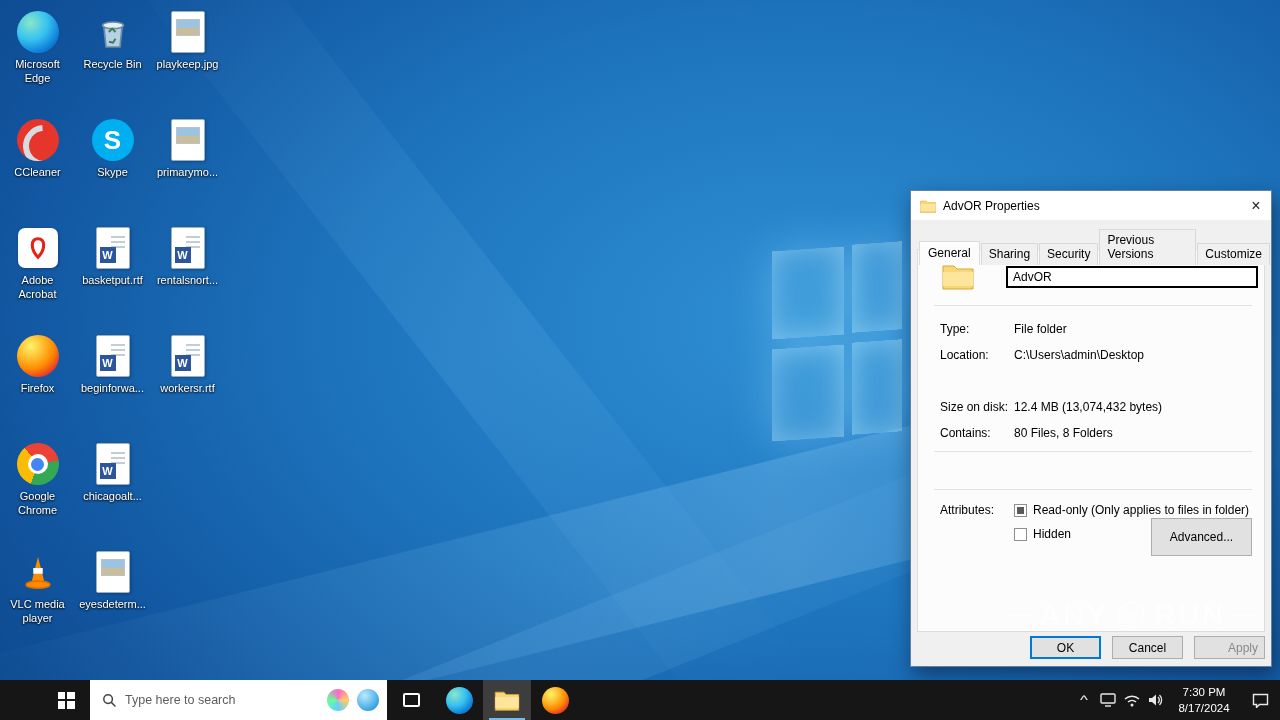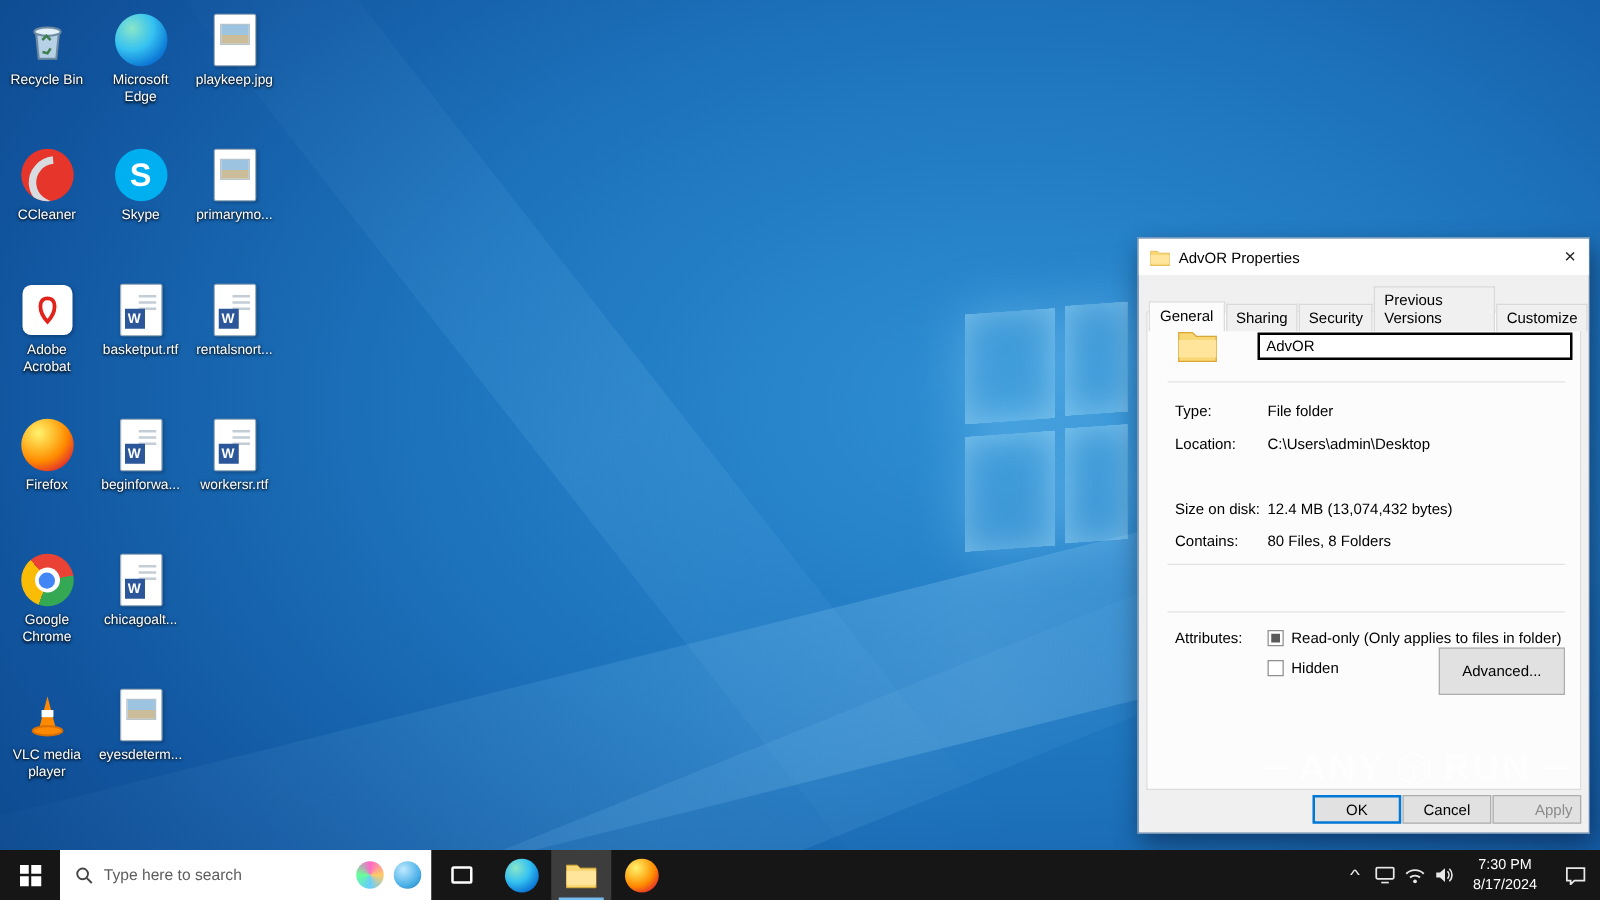--- a/index.html
+++ b/index.html
@@ -62,34 +62,34 @@
   .fold32 { position:absolute; left:24px; top:12px; }
   .name-input { position:absolute; left:88px; top:16px; width:252px; height:22px; border:2px solid #000000;
     font-family:"Liberation Sans", sans-serif; font-size:12px; padding:0 5px; background:#fff; }
   .fr { position:absolute; left:22px; right:12px; display:flex; line-height:15px; }
   .fl { width:74px; flex:none; }
   .sep { position:absolute; left:16px; right:12px; border-top:1px solid #e2e2e2; }
   .chk { width:13px; height:13px; border:1px solid #8f8f8f; background:#fff; display:inline-block; margin-right:6px; flex:none; position:relative; top:1px; cursor:pointer; }
   .chk.ind::after { content:""; position:absolute; left:2px; top:2px; right:2px; bottom:2px; background:#5a5a5a; }
   .btn { background:#e1e1e1; border:1px solid #adadad; font-family:"Liberation Sans", sans-serif; font-size:12px; cursor:pointer; }
   .adv { position:absolute; right:12px; top:268px; width:101px; height:38px; }
-  .d-footer { position:absolute; right:6px; bottom:7px; display:flex; gap:1px; }
+  .d-footer { position:absolute; right:6px; bottom:7px; display:flex; gap:11px; }
   .d-footer .btn { width:71px; height:23px; }
   .btn-ok { border:2px solid #0078d7; }
   .btn-apply { color:#8a8a8a;padding-left:27px; }
 
   
   .watermark { position:absolute; left:1008px; top:598px; display:flex; align-items:center; gap:7px; z-index:20;
     color:rgba(255,255,255,.55); pointer-events:none; }
   .wline { width:24px; height:2px; background:rgba(255,255,255,.5); }
   .wtxt { font-size:30px; font-weight:bold; letter-spacing:2px; }
 
   
   .taskbar { position:absolute; left:0; bottom:0; width:1280px; height:40px; background:#161616; display:flex;
-    align-items:stretch; z-index:30; color:#fff; }
+    align-items:stretch; z-index:30; color:#fff;padding-left:42px; }
   .tb-start { width:48px; display:flex; align-items:center; justify-content:center; cursor:pointer; }
   .win-logo { width:17px; height:17px; display:grid; grid-template-columns:1fr 1fr; grid-template-rows:1fr 1fr; gap:2px; }
   .win-logo span { background:#fff; }
   .tb-search { width:297px; background:#fff; color:#5d5d5d; display:flex; align-items:center; gap:8px; padding:0 8px 0 12px; font-size:12.5px; cursor:text; }
   .tb-search .ph { flex:1; }
   .sh { width:22px; height:22px; border-radius:50%; flex:none; }
   .sh1 { background:conic-gradient(#f6c, #fc6, #6cf, #6f9, #f6c); }
   .sh2 { background:radial-gradient(circle at 35% 30%, #bfe9ff, #4db2e8 60%, #1b79b8); }
   .tb-btn { width:48px; display:flex; align-items:center; justify-content:center; cursor:pointer; position:relative; }
   .tb-btn.active { background:rgba(255,255,255,.17); }
@@ -109,33 +109,33 @@
 <div class="streak s2"></div>
 <div class="streak s3"></div>
 <div class="pane p1"></div>
 <div class="pane p2"></div>
 <div class="pane p3"></div>
 <div class="pane p4"></div>
 
 <div class="icon-grid">
   <div class="di">
     <span class="glyph">
+        <span class="circ edge-g"></span>
+      </span>
+    <span class="lbl">Microsoft Edge</span>
+  </div>
+  <div class="di">
+    <span class="glyph">
       <svg width="40" height="42" viewBox="0 0 24 24">
           <path d="M6.5 8.5 L17.5 8.5 L16.2 21 L7.8 21 Z" fill="rgba(205,225,240,.88)" stroke="#6e8aa0"></path>
           <ellipse cx="12" cy="8" rx="6.3" ry="2" fill="#e4f0f8" stroke="#6e8aa0"></ellipse>
           <path d="M9.5 12 l2 -2 l2 2 M13.5 16 l-1.5 2.4 l-2.4 -.6" stroke="#3f7d4f" fill="none" stroke-width="1.2"></path>
         </svg>
     </span>
     <span class="lbl">Recycle Bin</span>
-  </div>
-  <div class="di">
-    <span class="glyph">
-        <span class="circ edge-g"></span>
-      </span>
-    <span class="lbl">Microsoft Edge</span>
   </div>
   <div class="di">
     <span class="glyph">
         <span class="page">
           <span class="photo"></span>
         </span>
       </span>
     <span class="lbl">playkeep.jpg</span>
   </div>
 

